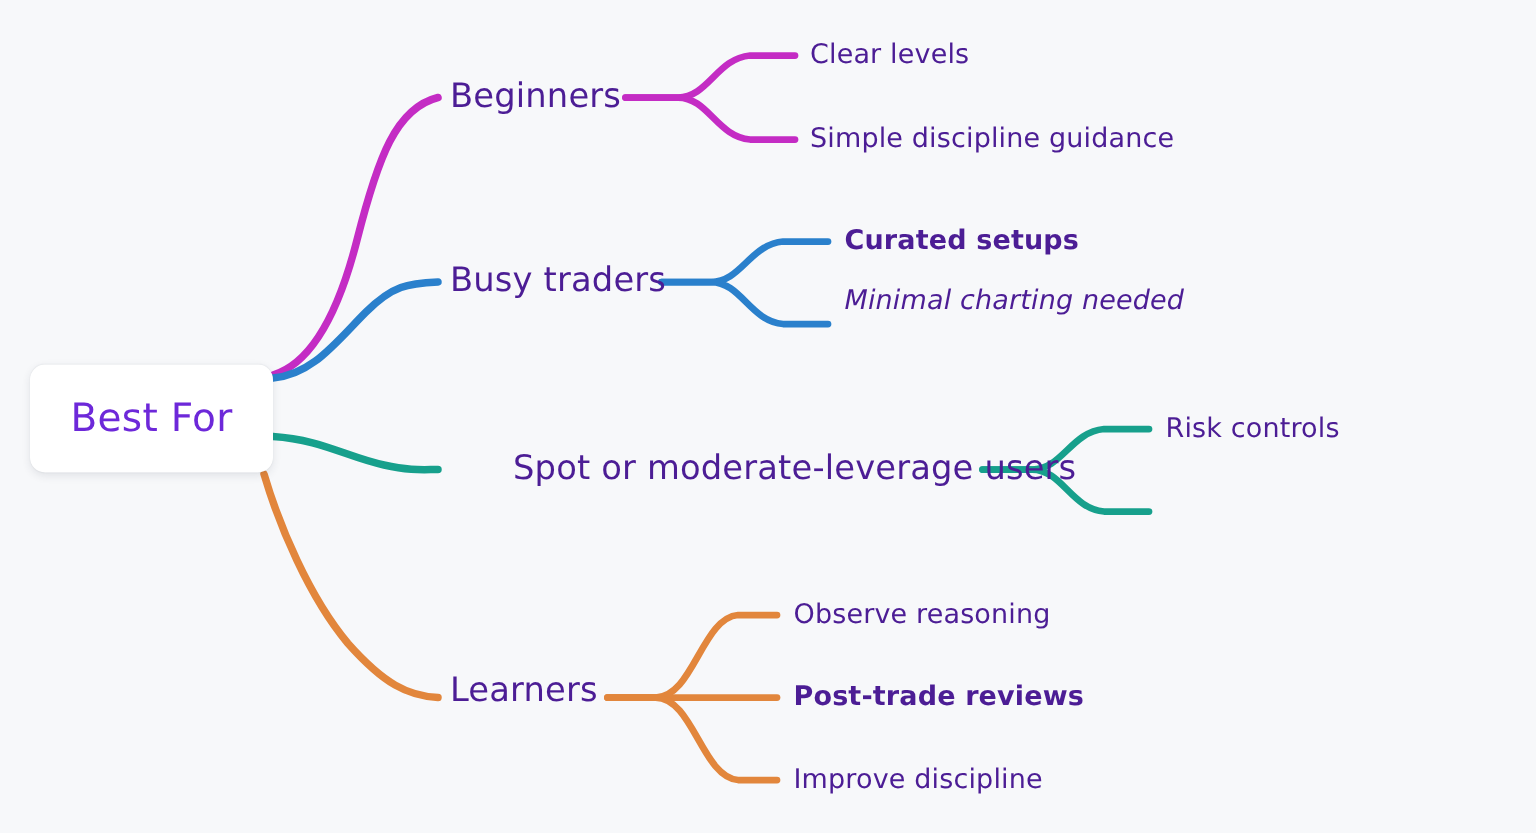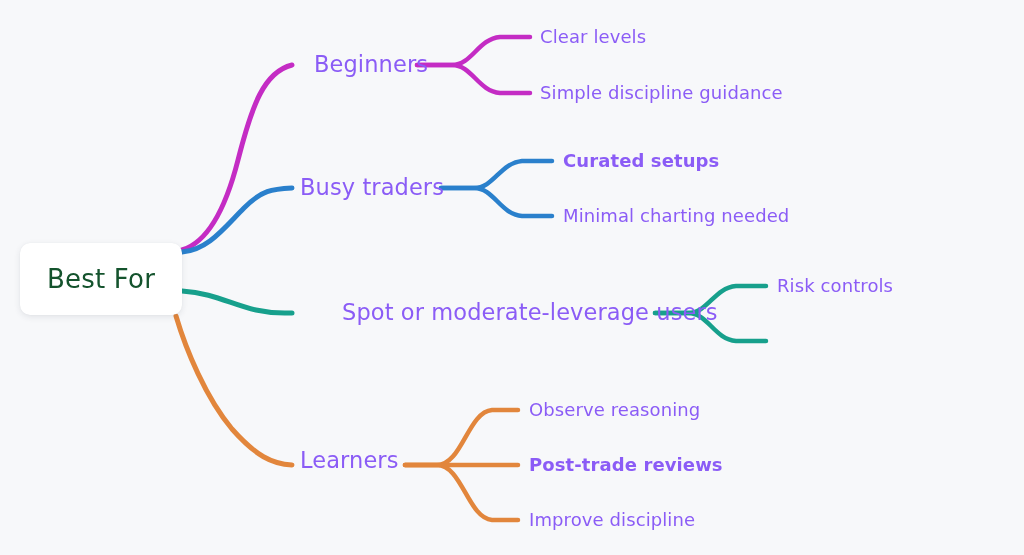--- a/index.html
+++ b/index.html
@@ -33,21 +33,21 @@
     stroke-linejoin: round;
   }
   .leaf-path {
     fill: none;
     stroke-width: 4.5;
     stroke-linecap: round;
     stroke-linejoin: round;
   }
   .node-label {
     position: absolute;
-    color: #8b5cf6;
+    color: #4c1d95;
     white-space: nowrap;
     line-height: 1;
   }
   .branch-label {
     font-size: 22.5px;
     letter-spacing: 0.1px;
   }
   .leaf-label {
     font-size: 18px;
     letter-spacing: 0.1px;
@@ -60,21 +60,21 @@
     height: 72px;
     background: #ffffff;
     border-radius: 10px;
     box-shadow: 0 2px 6px rgba(40, 50, 70, 0.10), 0 0 1px rgba(40,50,70,0.08);
     display: flex;
     align-items: center;
     justify-content: center;
   }
   #root-card-label {
     font-size: 26px;
-    color: #14532d;
+    color: #6d28d9;
     letter-spacing: 0.2px;
     white-space: nowrap;
   }
 </style>
 </head>
 <body>
 
 <div id="mindmap-root">
 
   <svg id="branch-layer" viewBox="0 0 1024 555" xmlns="http://www.w3.org/2000/svg">
@@ -94,27 +94,27 @@
     <path class="branch-path" d="M 176,316 C 186,350 206,398 232,429 C 256,456 272,464 292,465" stroke="#e2863c"></path>
     <path class="leaf-path" d="M 405,465 L 437,465 C 462,465 468,412 492,410 L 518,410" stroke="#e2863c"></path>
     <path class="leaf-path" d="M 405,465 L 518,465" stroke="#e2863c"></path>
     <path class="leaf-path" d="M 405,465 L 437,465 C 462,465 468,518 492,520 L 518,520" stroke="#e2863c"></path>
   </svg>
 
   <div id="root-card">
     <span id="root-card-label">Best For</span>
   </div>
 
-  <div class="node-label branch-label" style="left:300px; top:53px;margin-left:14px;">Beginners</div>
+  <div class="node-label branch-label" style="left:300px; top:53px;">Beginners</div>
   <div class="node-label leaf-label" style="left:540px; top:28px;">Clear levels</div>
   <div class="node-label leaf-label" style="left:540px; top:84px;">Simple discipline guidance</div>
 
   <div class="node-label branch-label" style="left:300px; top:176px;">Busy traders</div>
   <div class="node-label leaf-label" style="left:563px; top:152px;font-weight:bold;">Curated setups</div>
-  <div class="node-label leaf-label" style="left:563px; top:207px;">Minimal charting needed</div>
+  <div class="node-label leaf-label" style="left:563px; top:192px;font-style:italic;">Minimal charting needed</div>
 
   <div class="node-label branch-label" style="left:300px; top:301px;margin-left:42px;">Spot or moderate-leverage users</div>
   <div class="node-label leaf-label" style="left:777px; top:277px;text-align:right;">Risk controls</div>
 
   <div class="node-label branch-label" style="left:300px; top:449px;">Learners</div>
   <div class="node-label leaf-label" style="left:529px; top:401px;text-align:center;">Observe reasoning</div>
   <div class="node-label leaf-label" style="left:529px; top:456px;font-weight:bold;">Post-trade reviews</div>
   <div class="node-label leaf-label" style="left:529px; top:511px;">Improve discipline</div>
 
 </div>

